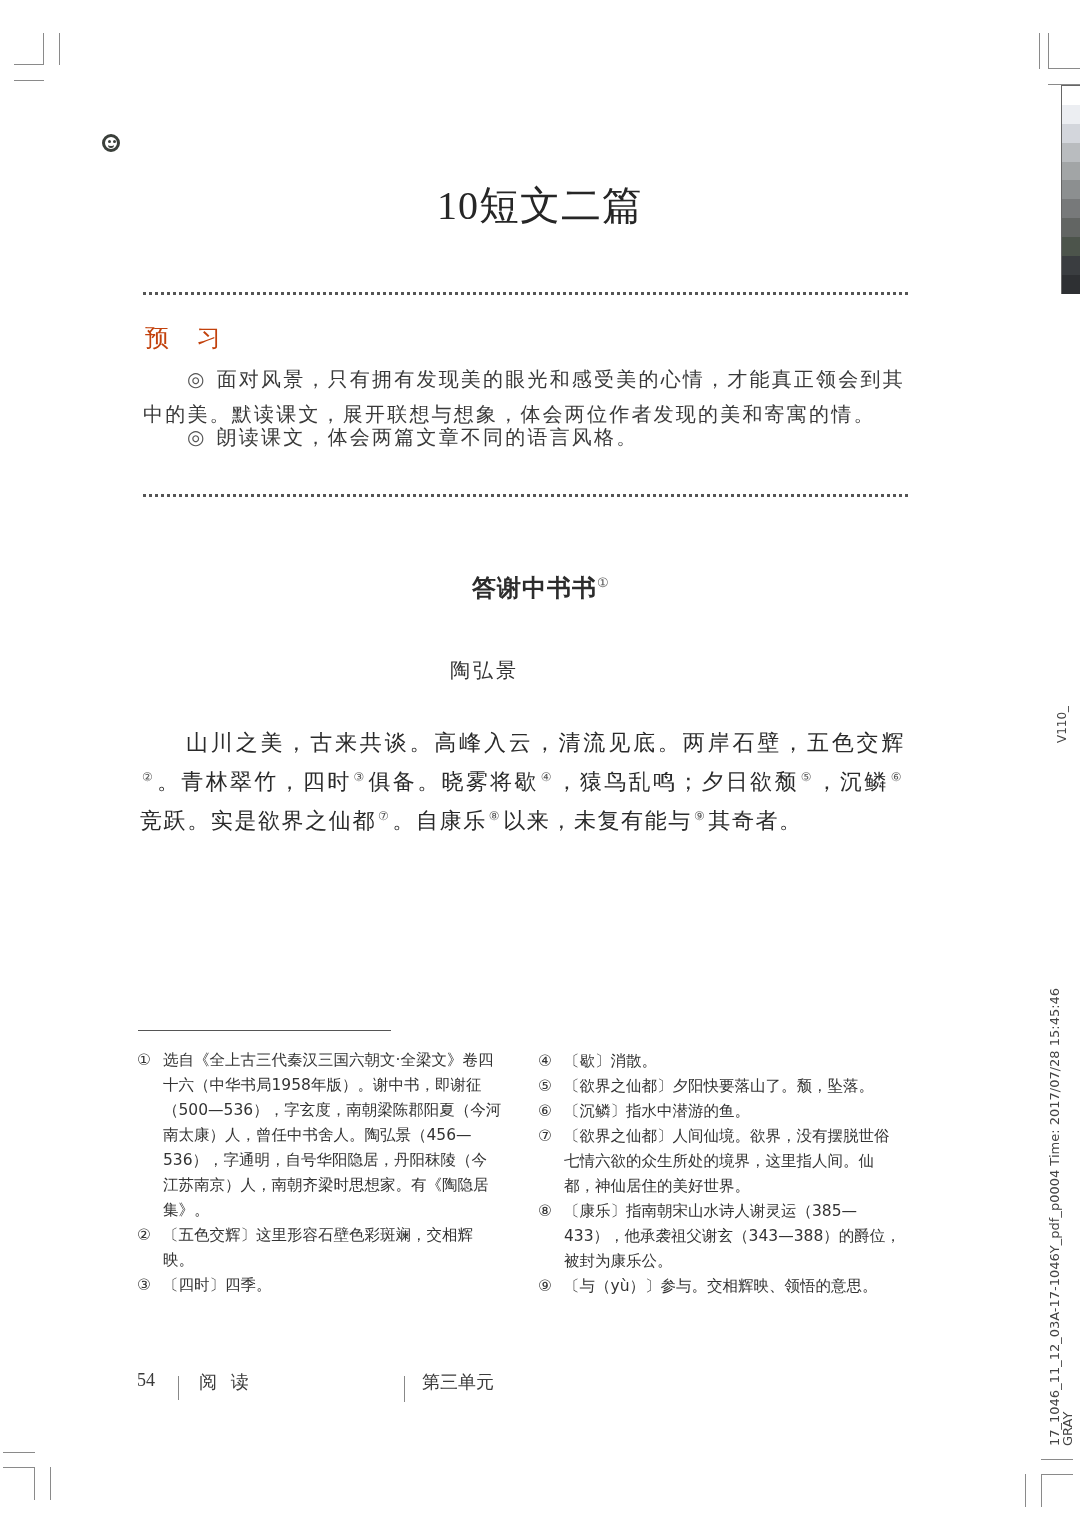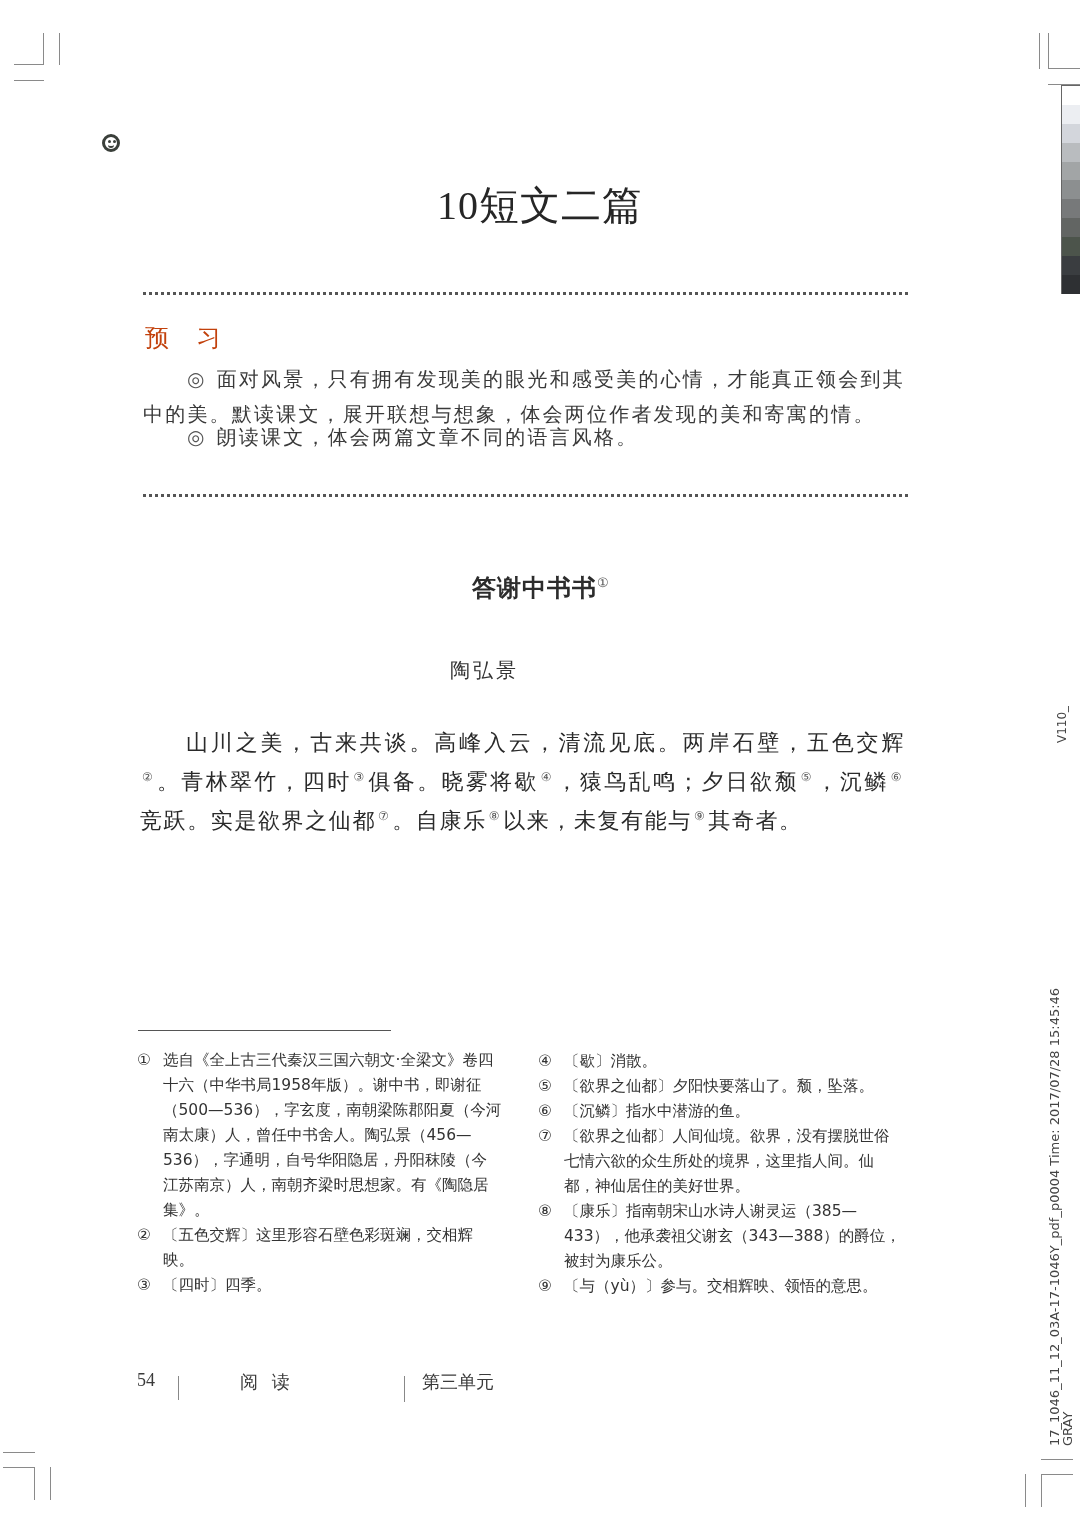--- a/index.html
+++ b/index.html
@@ -147,21 +147,21 @@
     <div class="item"><span class="n">④</span><span>〔歇〕消散。</span></div>
     <div class="item"><span class="n">⑤</span><span>〔欲界之仙都〕夕阳快要落山了。颓，坠落。</span></div>
     <div class="item"><span class="n">⑥</span><span>〔沉鳞〕指水中潜游的鱼。</span></div>
     <div class="item"><span class="n">⑦</span><span>〔欲界之仙都〕人间仙境。欲界，没有摆脱世俗七情六欲的众生所处的境界，这里指人间。仙都，神仙居住的美好世界。</span></div>
     <div class="item"><span class="n">⑧</span><span>〔康乐〕指南朝宋山水诗人谢灵运（385—433），他承袭祖父谢玄（343—388）的爵位，被封为康乐公。</span></div>
     <div class="item"><span class="n">⑨</span><span>〔与（yù）〕参与。交相辉映、领悟的意思。</span></div>
   </div>
 
 <div class="footer" style="left:137px;font-family:'Liberation Serif',serif;">54</div>
 <div class="footer-sep" style="left:178px;top:1376px;height:24px;"></div>
-<div class="footer" style="left:199px;letter-spacing:4px;margin-left:41px;">阅 读</div>
+<div class="footer" style="left:199px;letter-spacing:4px;">阅 读</div>
 <div class="footer-sep" style="left:404px;top:1376px;height:26px;"></div>
 <div class="footer" style="left:422px;">第三单元</div>
 
 <div class="vertical-text" style="left:1055px;top:743px;font-size:12px;">V110_</div>
 <div class="vertical-text" style="left:1048px;top:1446px;font-size:13px;line-height:13px;">
   <div>17_1046_11_12_03A-17-1046Y_pdf_p0004 Time: 2017/07/28 15:45:46</div>
   <div>GRAY</div>
 </div>
 
 </body></html>

